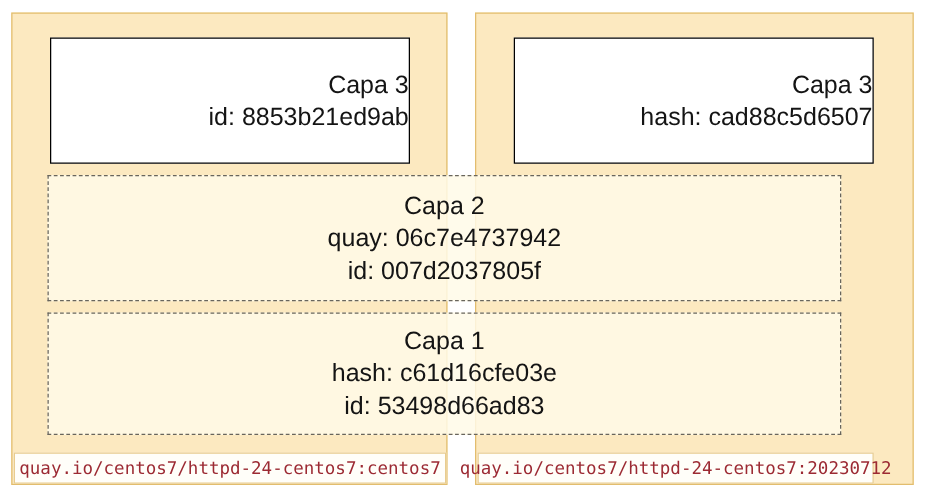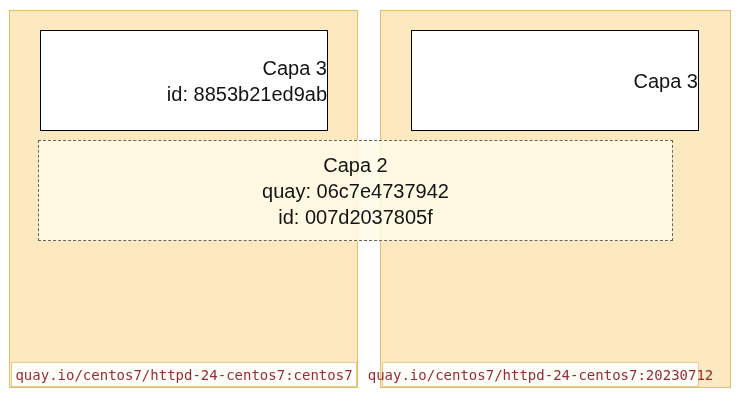--- a/index.html
+++ b/index.html
@@ -86,26 +86,32 @@
 
   <div class="abs image-container container-right"></div>
 
   <div class="abs layer-box top-layer top-layer-left">
     <span class="layer-line">Capa 3</span>
     <span class="layer-line">id: 8853b21ed9ab</span>
   </div>
 
   <div class="abs layer-box top-layer top-layer-right">
     <span class="layer-line">Capa 3</span>
+    <span class="layer-line">hash: cad88c5d6507</span>
   </div>
 
   <div class="abs layer-box shared-layer shared-layer-2">
     <span class="layer-line">Capa 2</span>
     <span class="layer-line">quay: 06c7e4737942</span>
     <span class="layer-line">id: 007d2037805f</span>
   </div>
 
+  <div class="abs layer-box shared-layer shared-layer-1">
+    <span class="layer-line">Capa 1</span>
+    <span class="layer-line">hash: c61d16cfe03e</span>
+    <span class="layer-line">id: 53498d66ad83</span>
+  </div>
 
   <div class="abs tag-label tag-left">quay.io/centos7/httpd-24-centos7:centos7</div>
 
   <div class="abs tag-label tag-right">quay.io/centos7/httpd-24-centos7:20230712</div>
 
 </div>
 
 </body></html>

